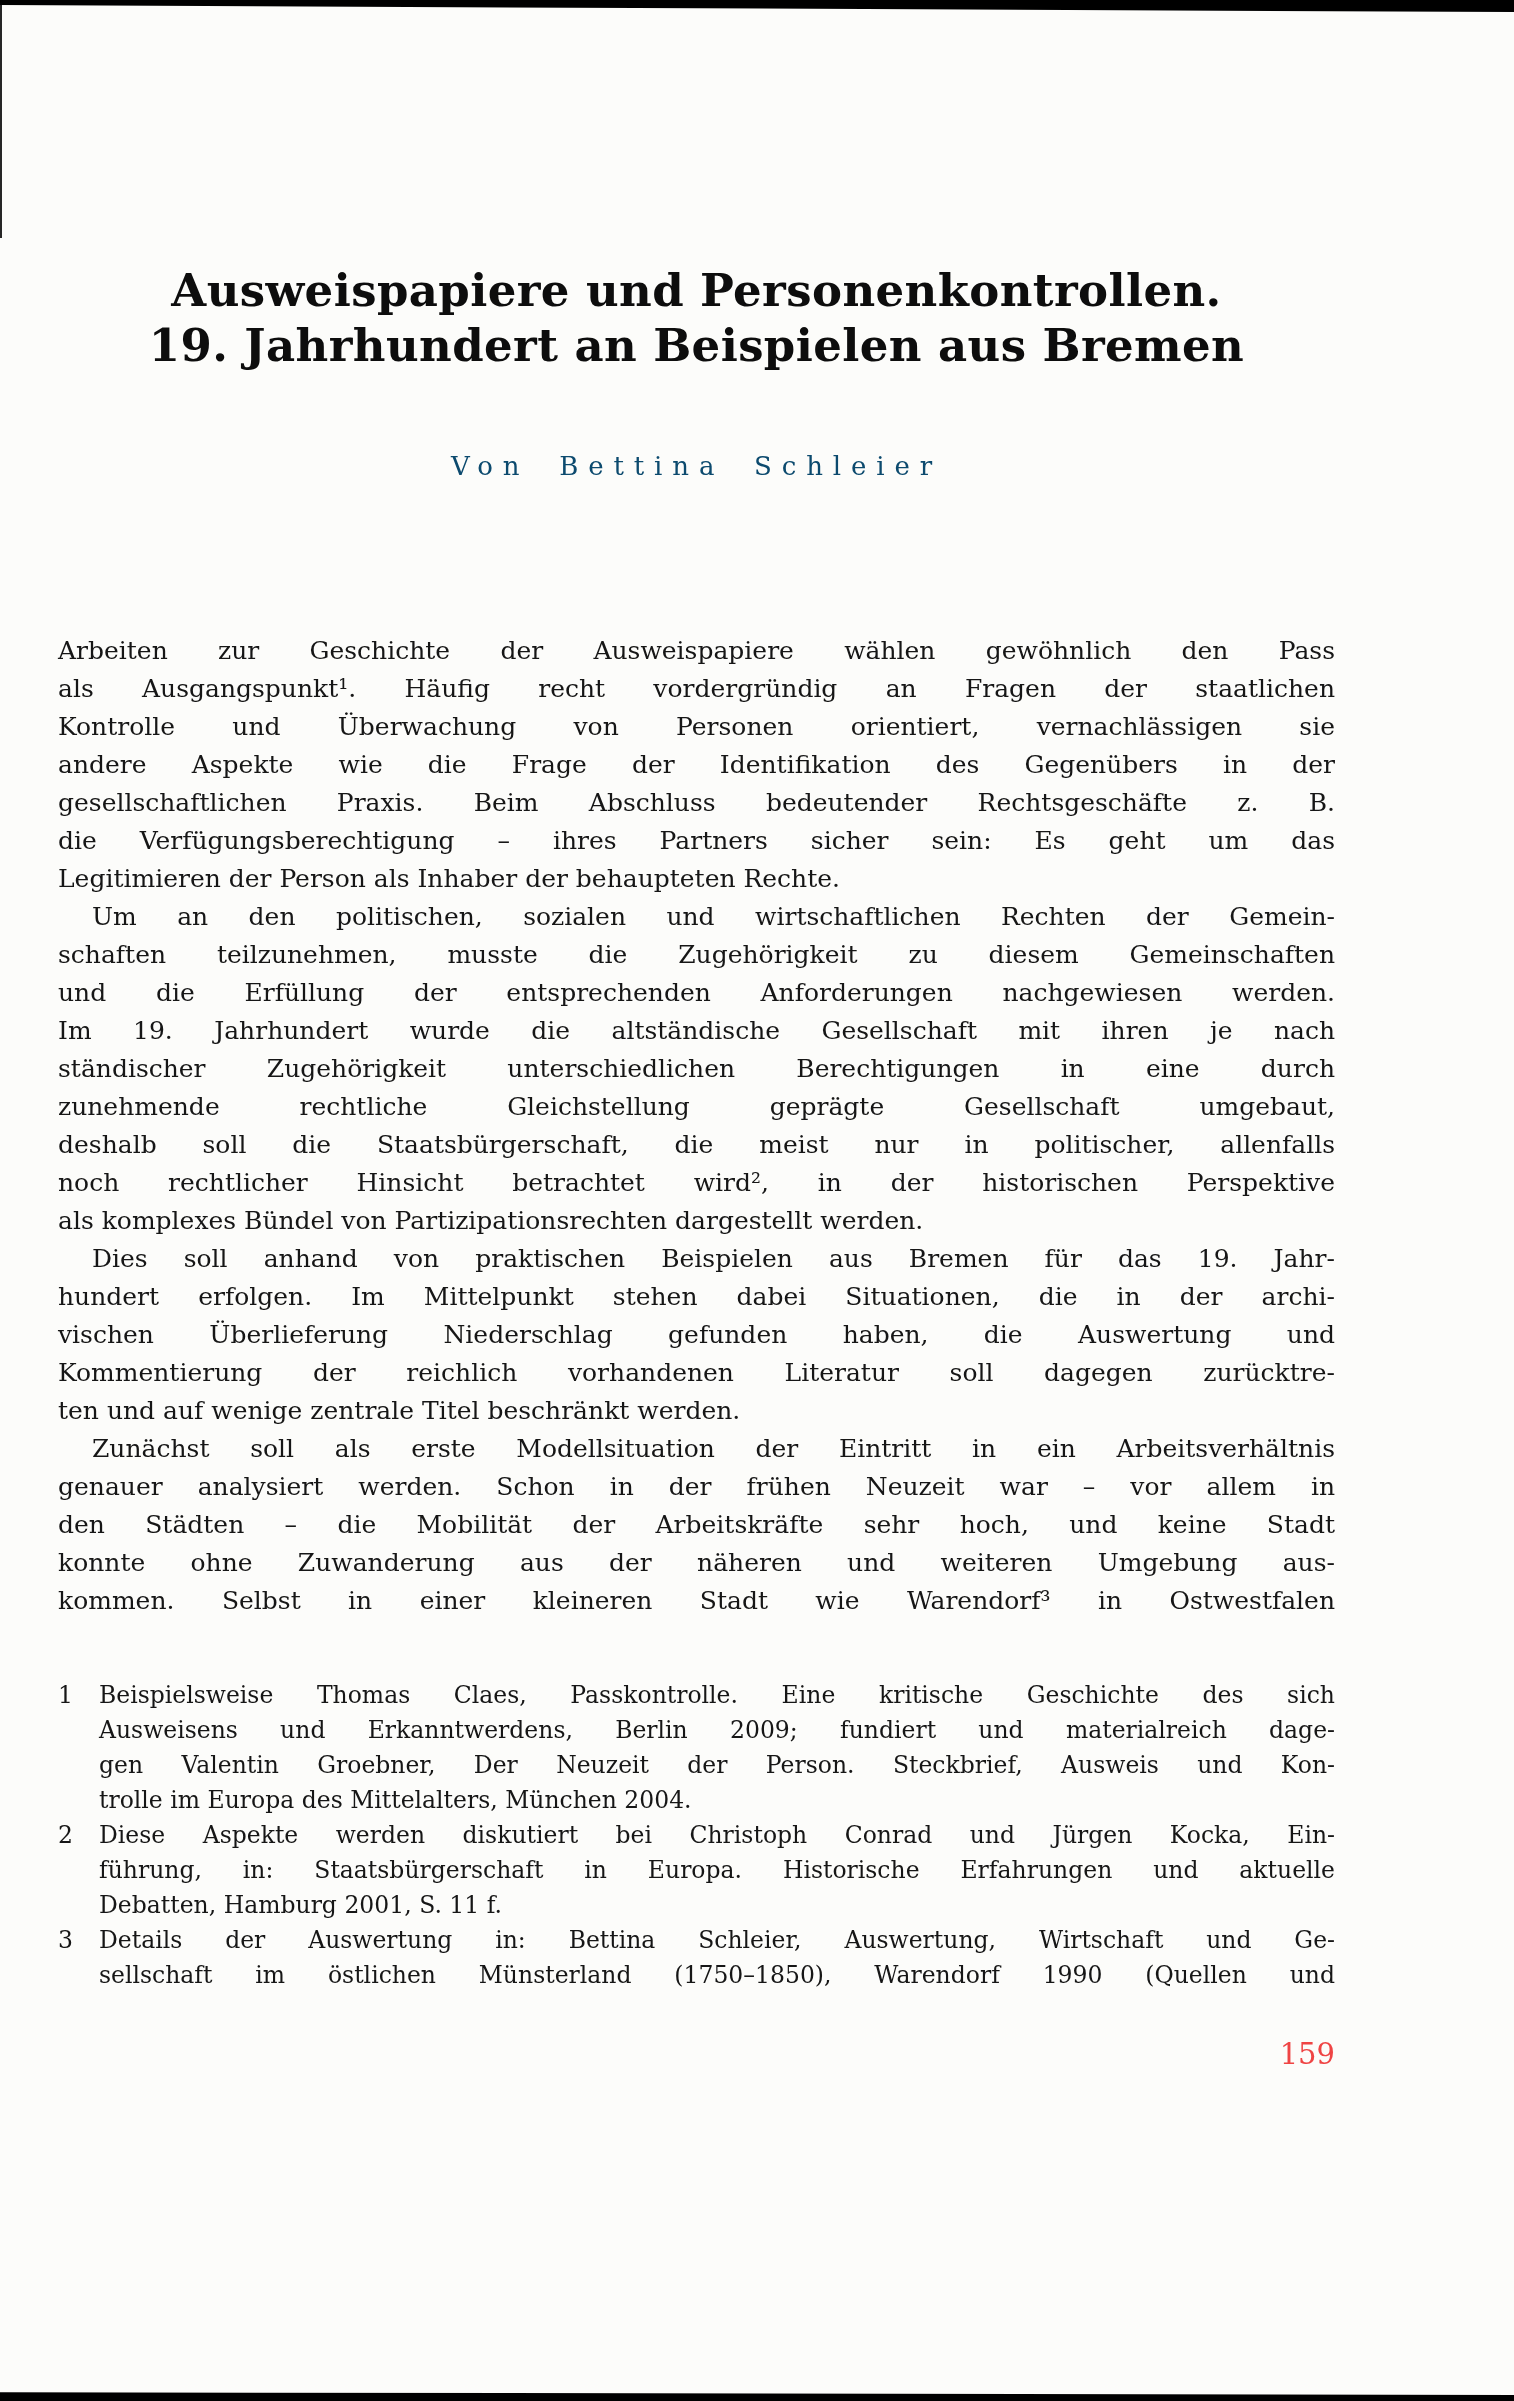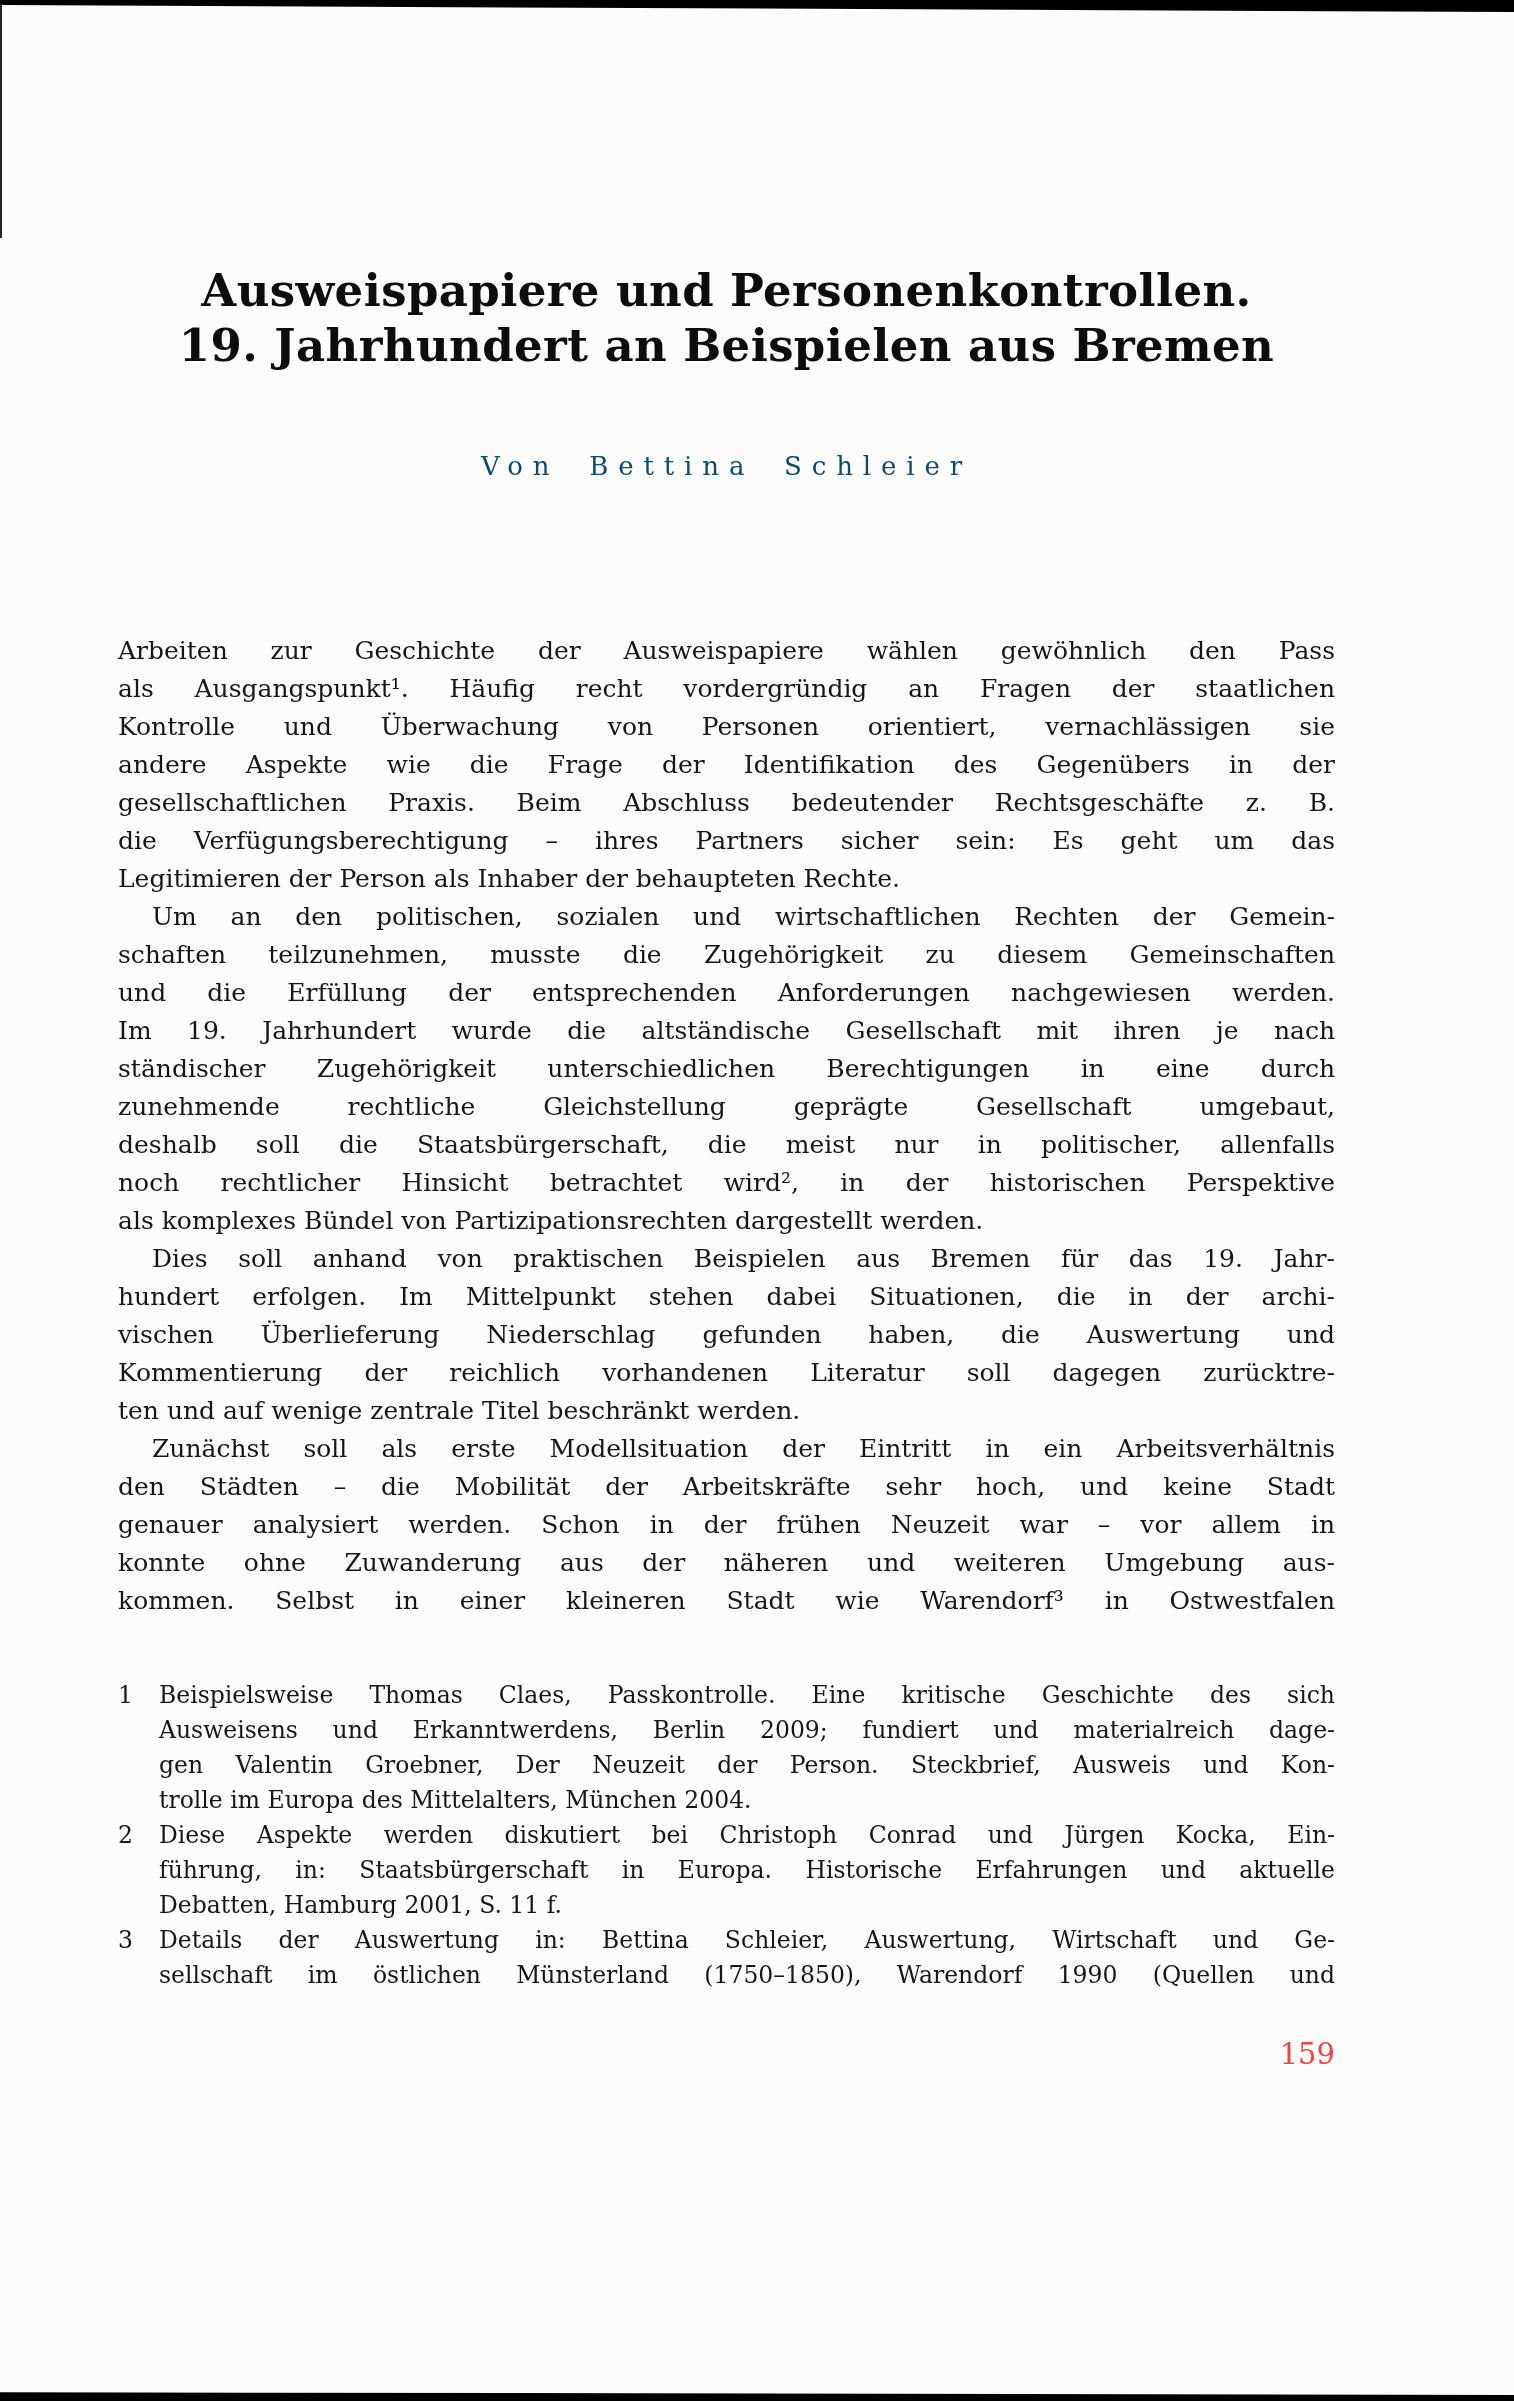--- a/index.html
+++ b/index.html
@@ -26,21 +26,21 @@
     position: absolute; bottom: 0; left: 0; width: 100%; height: 9.8px;
     background: #000;
     clip-path: polygon(0 10%, 100% 38%, 100% 100%, 0 100%);
   }
   .edge-left {
     position: absolute; top: 3px; left: 0; width: 2.3px; height: 235px;
     background: #000; opacity: .85;
   }
   .content {
     position: relative;
-    padding: 0 179px 0 118px;
+    padding: 0 179px 0 58px;
   }
   
   .title {
     margin-top: 263px;
     font-size: 45px;
     line-height: 55px;
     font-weight: bold;
     letter-spacing: 0.4px;
     color: #0d0d0d;
   }
@@ -122,22 +122,22 @@
         </div>
       <div class="para justified indent">
           <div class="tline">Dies soll anhand von praktischen Beispielen aus Bremen für das 19. Jahr-</div>
           <div class="tline">hundert erfolgen. Im Mittelpunkt stehen dabei Situationen, die in der archi-</div>
           <div class="tline">vischen Überlieferung Niederschlag gefunden haben, die Auswertung und</div>
           <div class="tline">Kommentierung der reichlich vorhandenen Literatur soll dagegen zurücktre-</div>
           <div class="tline tline-last">ten und auf wenige zentrale Titel beschränkt werden.</div>
         </div>
       <div class="para justified indent cont">
           <div class="tline">Zunächst soll als erste Modellsituation der Eintritt in ein Arbeitsverhältnis</div>
+          <div class="tline">genauer analysiert werden. Schon in der frühen Neuzeit war – vor allem in</div>
           <div class="tline">den Städten – die Mobilität der Arbeitskräfte sehr hoch, und keine Stadt</div>
-          <div class="tline">genauer analysiert werden. Schon in der frühen Neuzeit war – vor allem in</div>
           <div class="tline">konnte ohne Zuwanderung aus der näheren und weiteren Umgebung aus-</div>
           <div class="tline tline-last">kommen. Selbst in einer kleineren Stadt wie Warendorf³ in Ostwestfalen</div>
         </div>
     </div>
 
     <div class="footnotes">
       <div class="footnote">
         <span class="fn-num">1</span>
         <div class="fn-lines justified">
             <div class="tline">Beispielsweise Thomas Claes, Passkontrolle. Eine kritische Geschichte des sich</div>

